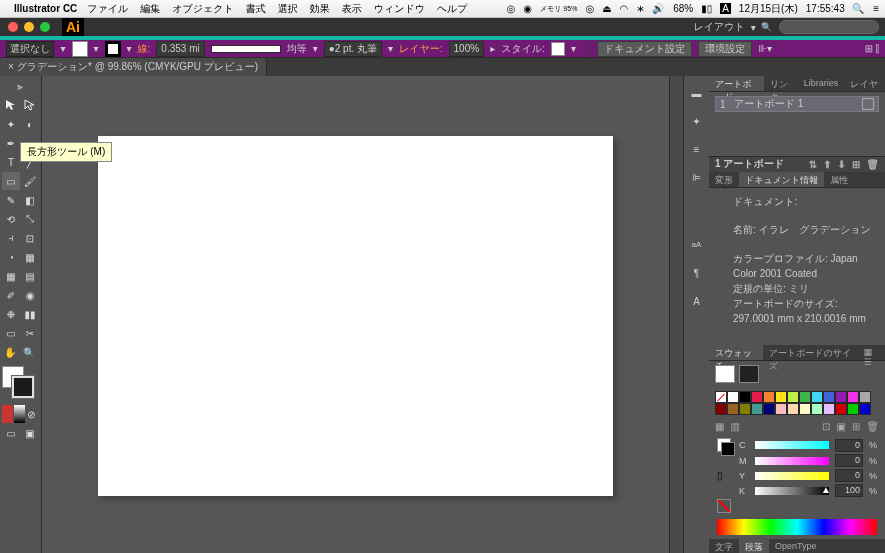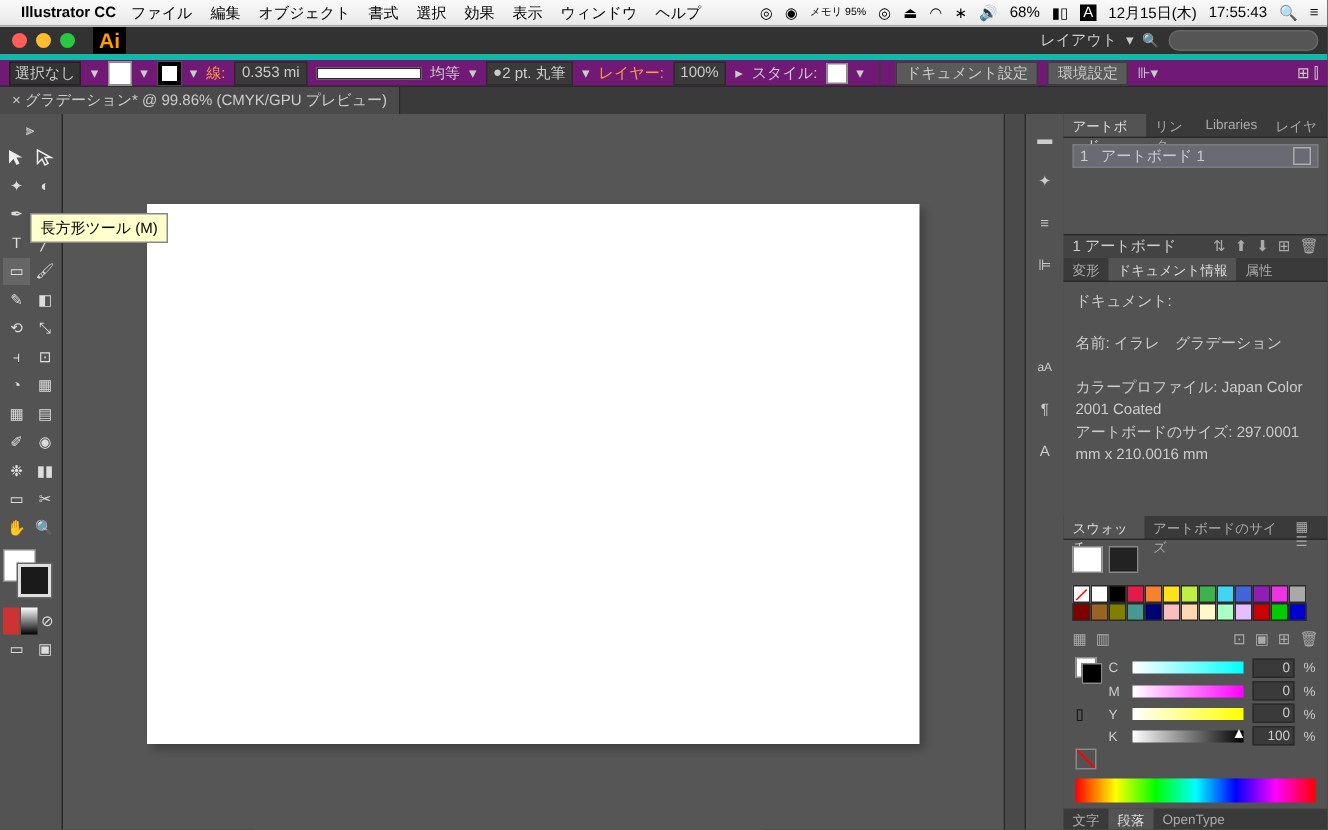--- a/index.html
+++ b/index.html
@@ -40,23 +40,23 @@
 .mid-strip { width:26px; background:#535353; border-left:1px solid #2a2a2a; display:flex; flex-direction:column; align-items:center; gap:10px; padding-top:8px; }
 .mid-strip .mi-ic { width:18px; height:18px; color:#ccc; display:flex; align-items:center; justify-content:center; cursor:pointer; }
 .panels { width:176px; background:#535353; display:flex; flex-direction:column; }
 .panel-tabs { display:flex; background:#3a3a3a; height:16px; border-bottom:1px solid #2a2a2a; }
 .panel-tabs span { padding:2px 6px; color:#aaa; font-size:9px; cursor:pointer; }
 .panel-tabs span.on { background:#535353; color:#ddd; }
 .panel-body { padding:4px 6px; color:#ccc; font-size:9px; }
 .ab-row { display:flex; align-items:center; background:#6a6a72; height:16px; padding:0 4px; border:1px solid #7a7a85; margin-bottom:40px; }
 .ab-row .num { width:14px; }
 .ab-row .ic { margin-left:auto; width:12px; height:12px; border:1px solid #aaa; }
-.ab-title-bar { background:#434343; height:16px; display:flex; align-items:center; padding:0 6px; color:#ccc; font-size:9px; border-top:1px solid #2a2a2a; }
+.ab-title-bar { background:#434343; height:16px; display:flex; align-items:center; padding:0 6px; color:#ccc; font-size:9px; border-top:1px solid #2a2a2a;font-weight:bold; }
 .ab-title-bar .icons { margin-left:auto; display:flex; gap:6px; color:#aaa; }
-.doc-info { padding:6px 8px; font-size:9px; color:#ccc; line-height:1.5; height:158px; overflow:hidden; }
+.doc-info { padding:6px 8px; font-size:9px; color:#ccc; line-height:1.5; height:158px; overflow:hidden;margin-left:16px; }
 .swatch-grid { display:flex; flex-wrap:wrap; padding:4px 6px; gap:0; }
 .sw { width:12px; height:12px; border:1px solid #2a2a2a; cursor:pointer; }
 .sw.none { background:#fff; position:relative; }
 .sw.none::after { content:""; position:absolute; left:0; right:0; top:50%; border-top:1px solid red; transform:rotate(-45deg); }
 .color-sliders { padding:4px 8px; }
 .sl-row { display:flex; align-items:center; gap:6px; margin-bottom:2px; }
 .sl-row .lab { width:10px; font-size:9px; color:#ccc; }
 .sl-row .bar { flex:1; height:8px; background:linear-gradient(to right,#fff,#000); position:relative; }
 .sl-row .bar.c { background:linear-gradient(to right,#fff,#0ff); }
 .sl-row .bar.m { background:linear-gradient(to right,#fff,#f0f); }
@@ -285,20 +285,21 @@
 
     <div class="panel-tabs">
       <span>変形</span>
       <span class="on">ドキュメント情報</span>
       <span>属性</span>
     </div>
     <div class="doc-info">
       <div>ドキュメント:</div><br>
       <div>名前: イラレ　グラデーション</div><br>
       <div>カラープロファイル: Japan Color 2001 Coated</div>
+      <div>定規の単位: ミリ</div>
       <div>アートボードのサイズ: 297.0001 mm x 210.0016 mm</div>
       
       
     </div>
 
     <div class="panel-tabs">
       <span class="on">スウォッチ</span>
       <span>アートボードのサイズ</span>
       <span style="margin-left:auto;padding-right:4px;">▦ ☰</span>
     </div>

